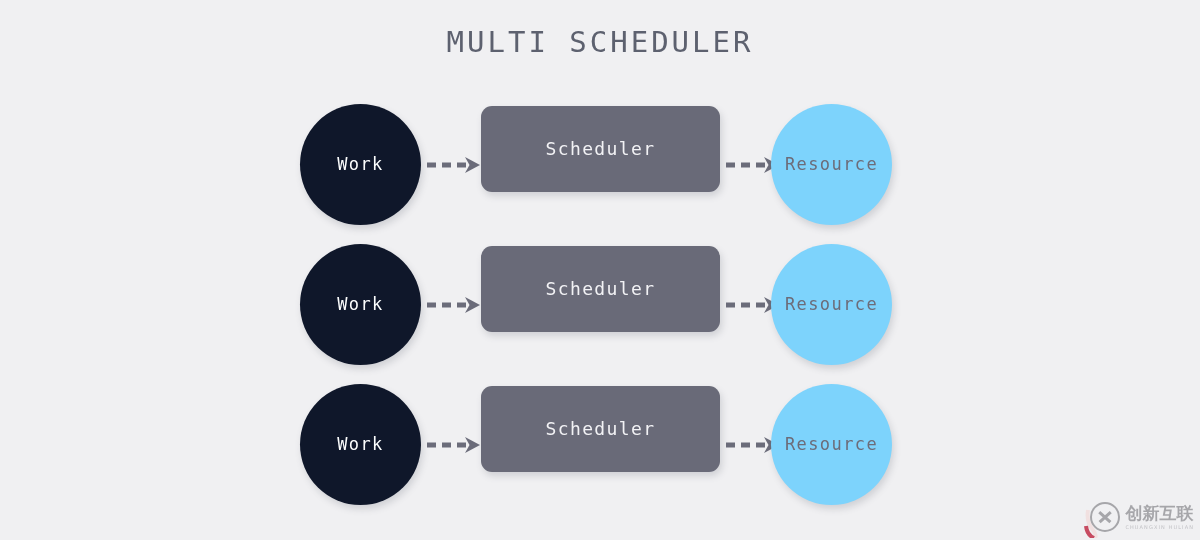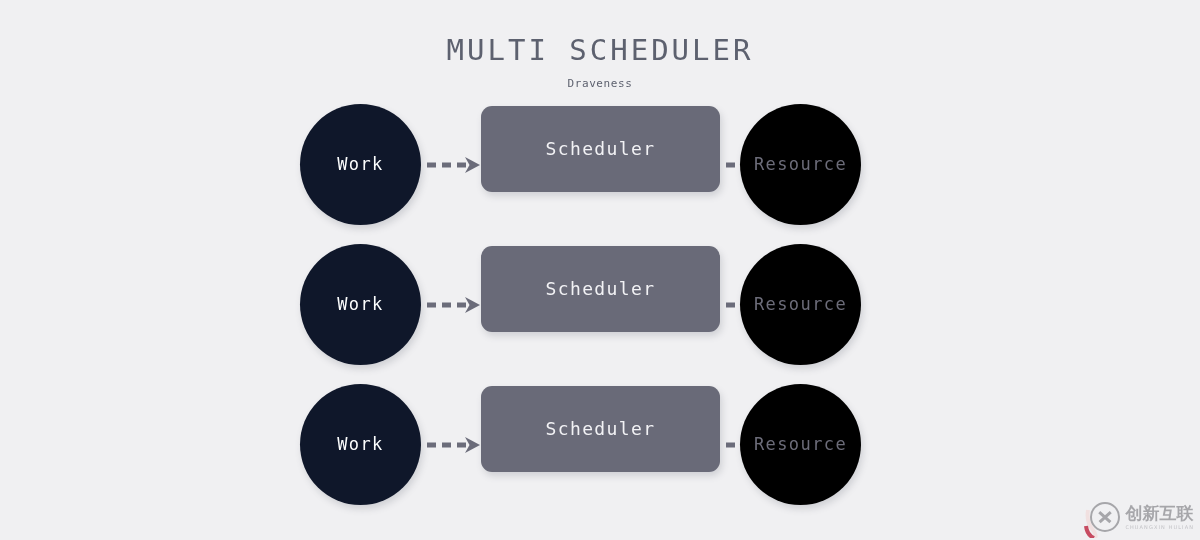--- a/index.html
+++ b/index.html
@@ -23,21 +23,20 @@
 
   
   .header {
     position: absolute;
     top: 0;
     left: 0;
     width: 1200px;
     text-align: center;
     padding-top: 28px;
     box-sizing: border-box;
-    margin-top: 8px;
   }
   .title {
     font-family: "DejaVu Sans Mono", monospace;
     font-size: 29px;
     font-weight: 500;
     letter-spacing: 3px;
     color: #5d616f;
     line-height: 1;
     margin: 0;
     white-space: pre;
@@ -82,22 +81,22 @@
     left: 300px;
     background: #0f172a;
   }
   .node-work .node-label {
     color: #fbfdfd;
     font-size: 17px;
     letter-spacing: 1.4px;
   }
 
   .node-resource {
-    left: 740px;
-    background: #000000;
+    left: 771px;
+    background: #7dd3fc;
   }
   .node-resource .node-label {
     color: #6c6c79;
     font-size: 17px;
     letter-spacing: 1.4px;
   }
 
   .node-scheduler {
     left: 481px;
     top: 2px;
@@ -197,21 +196,20 @@
     overflow: hidden;
   }
 </style>
 </head>
 <body>
 
 <div id="canvas">
 
   <div class="header">
     <div class="title">MULTI SCHEDULER</div>
-    <div class="subtitle">Draveness</div>
   </div>
 
   <div class="row" style="top:104px;">
     <div class="node circle node-work">
       <span class="node-label">Work</span>
     </div>
     <div class="arrow arrow-1">
       <svg width="56" height="22" viewBox="0 0 56 22" xmlns="http://www.w3.org/2000/svg">
         <line x1="0" y1="11" x2="40" y2="11" stroke="#6b6c7a" stroke-width="5" stroke-dasharray="9,6" stroke-linecap="butt"></line>
         <path d="M38 3 L53 11 L38 19 L42.5 11 Z" fill="#6b6c7a"></path>

